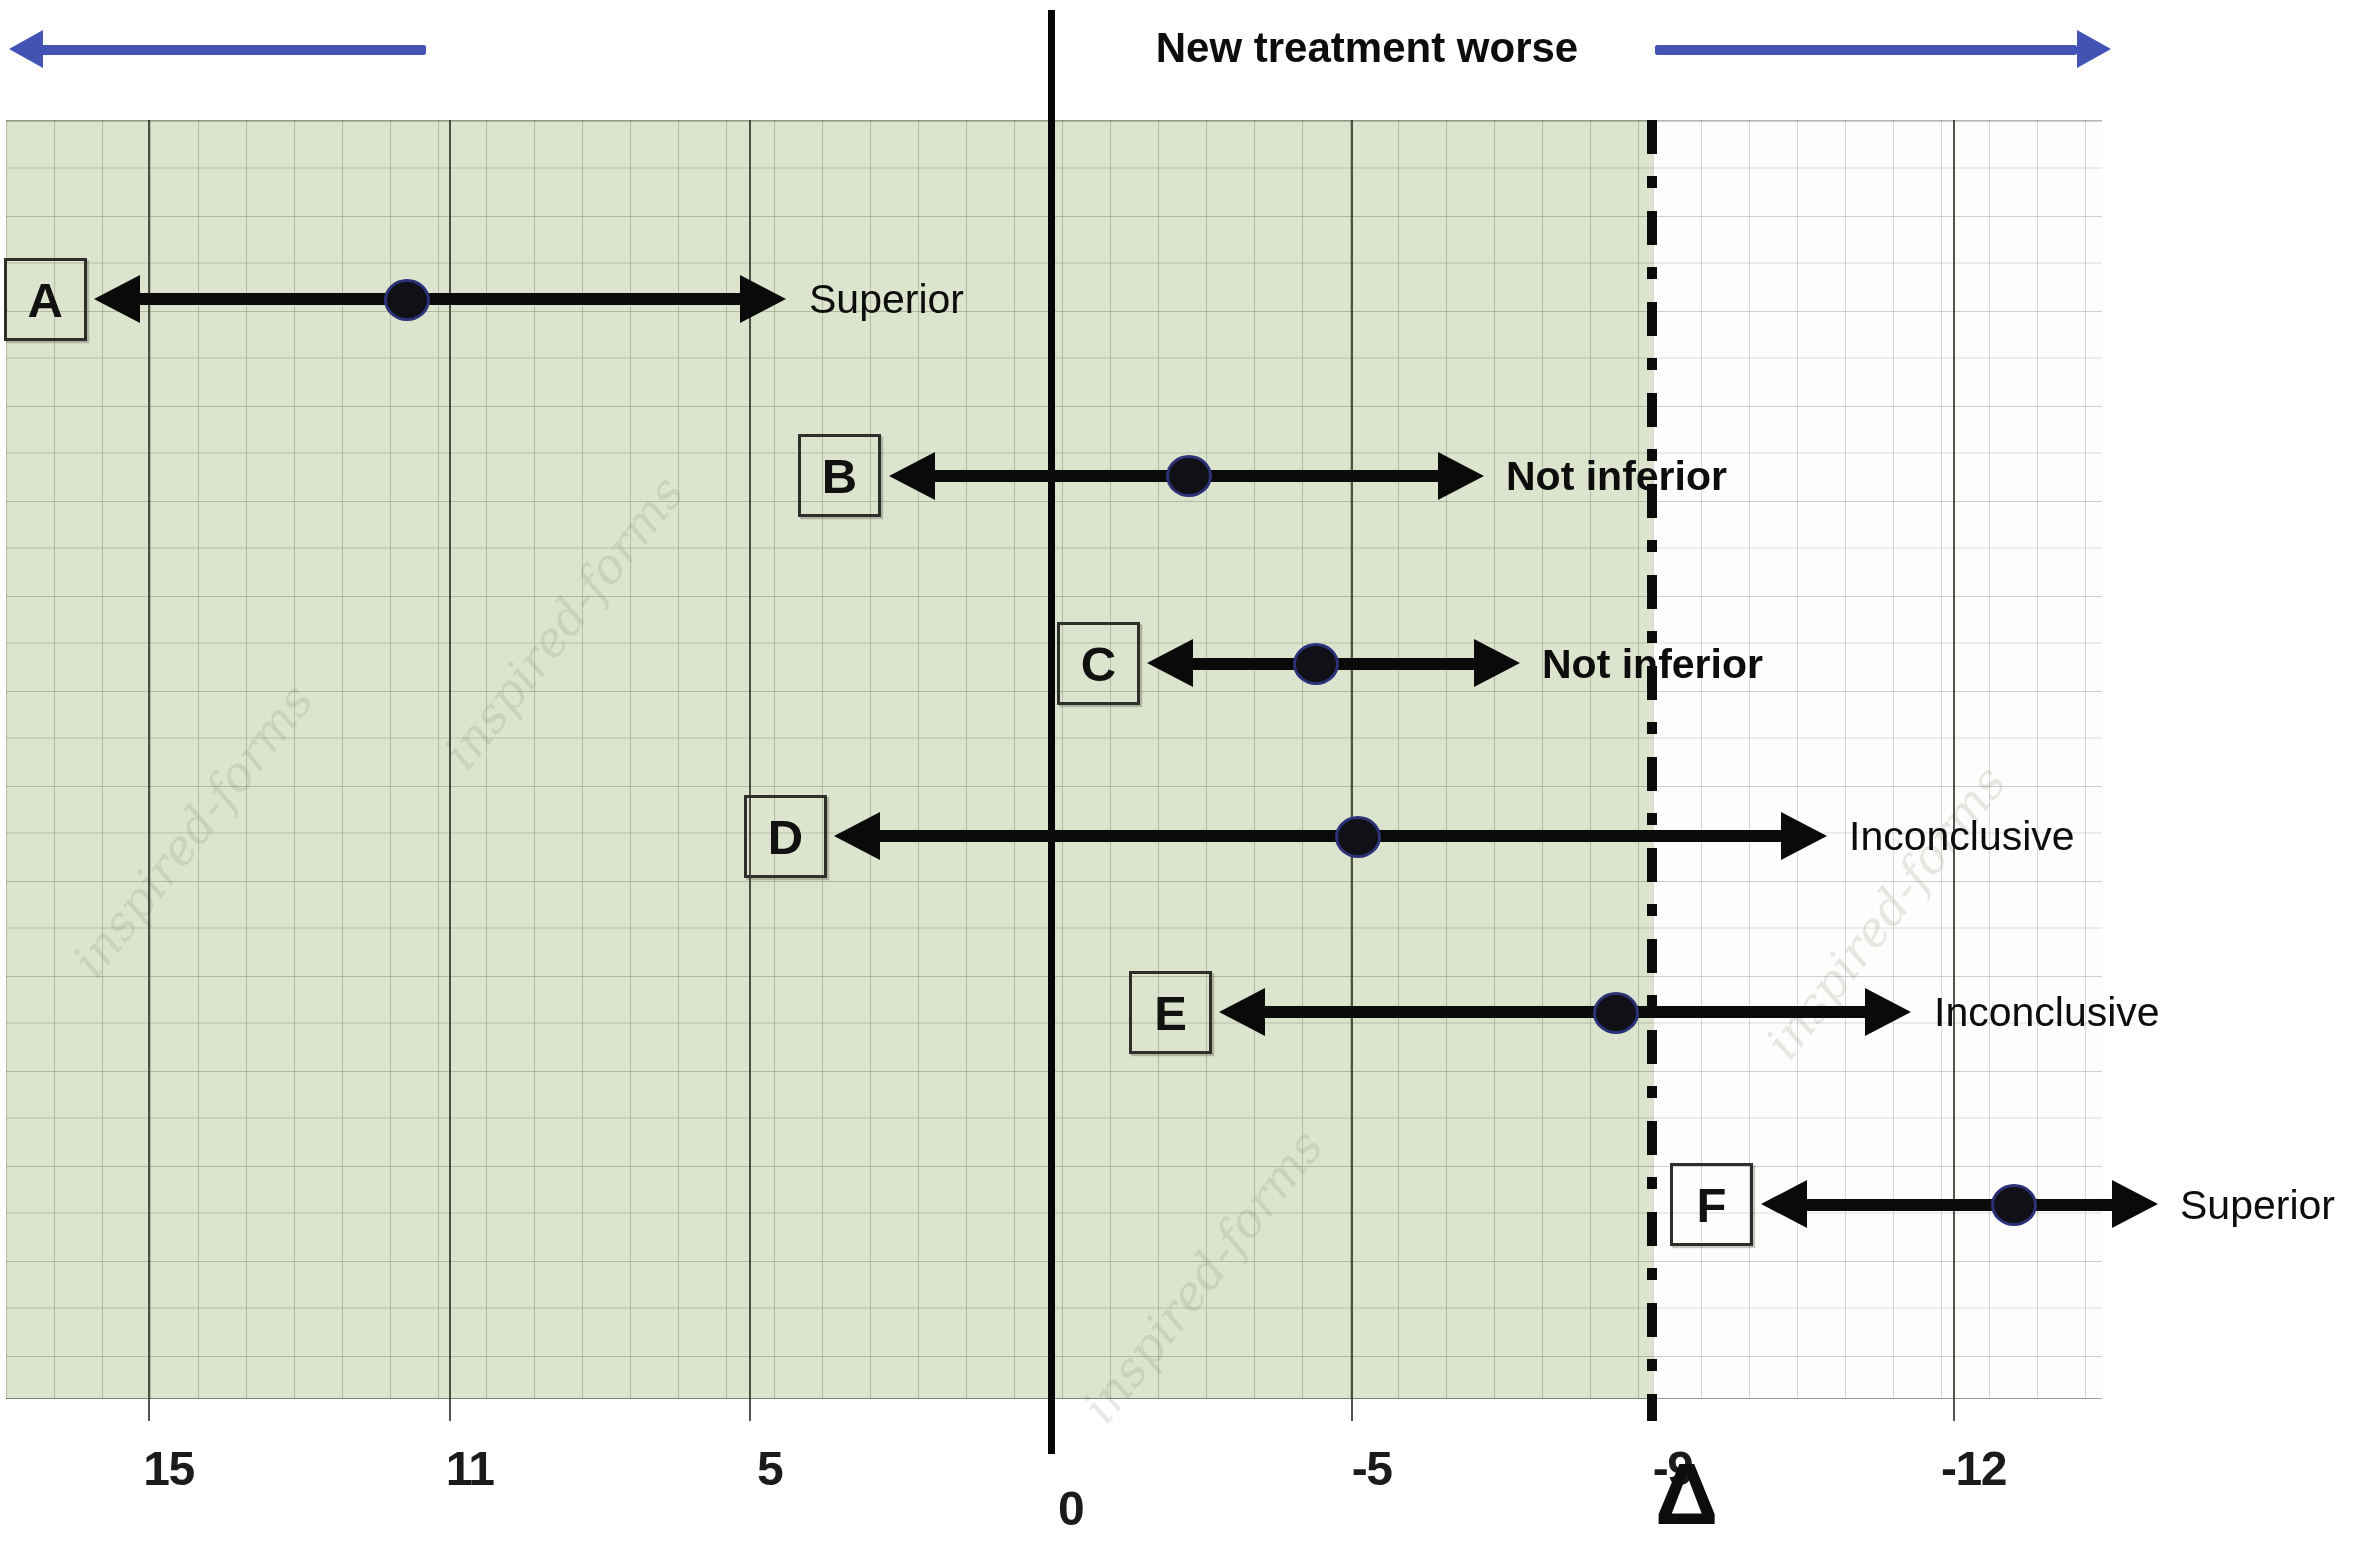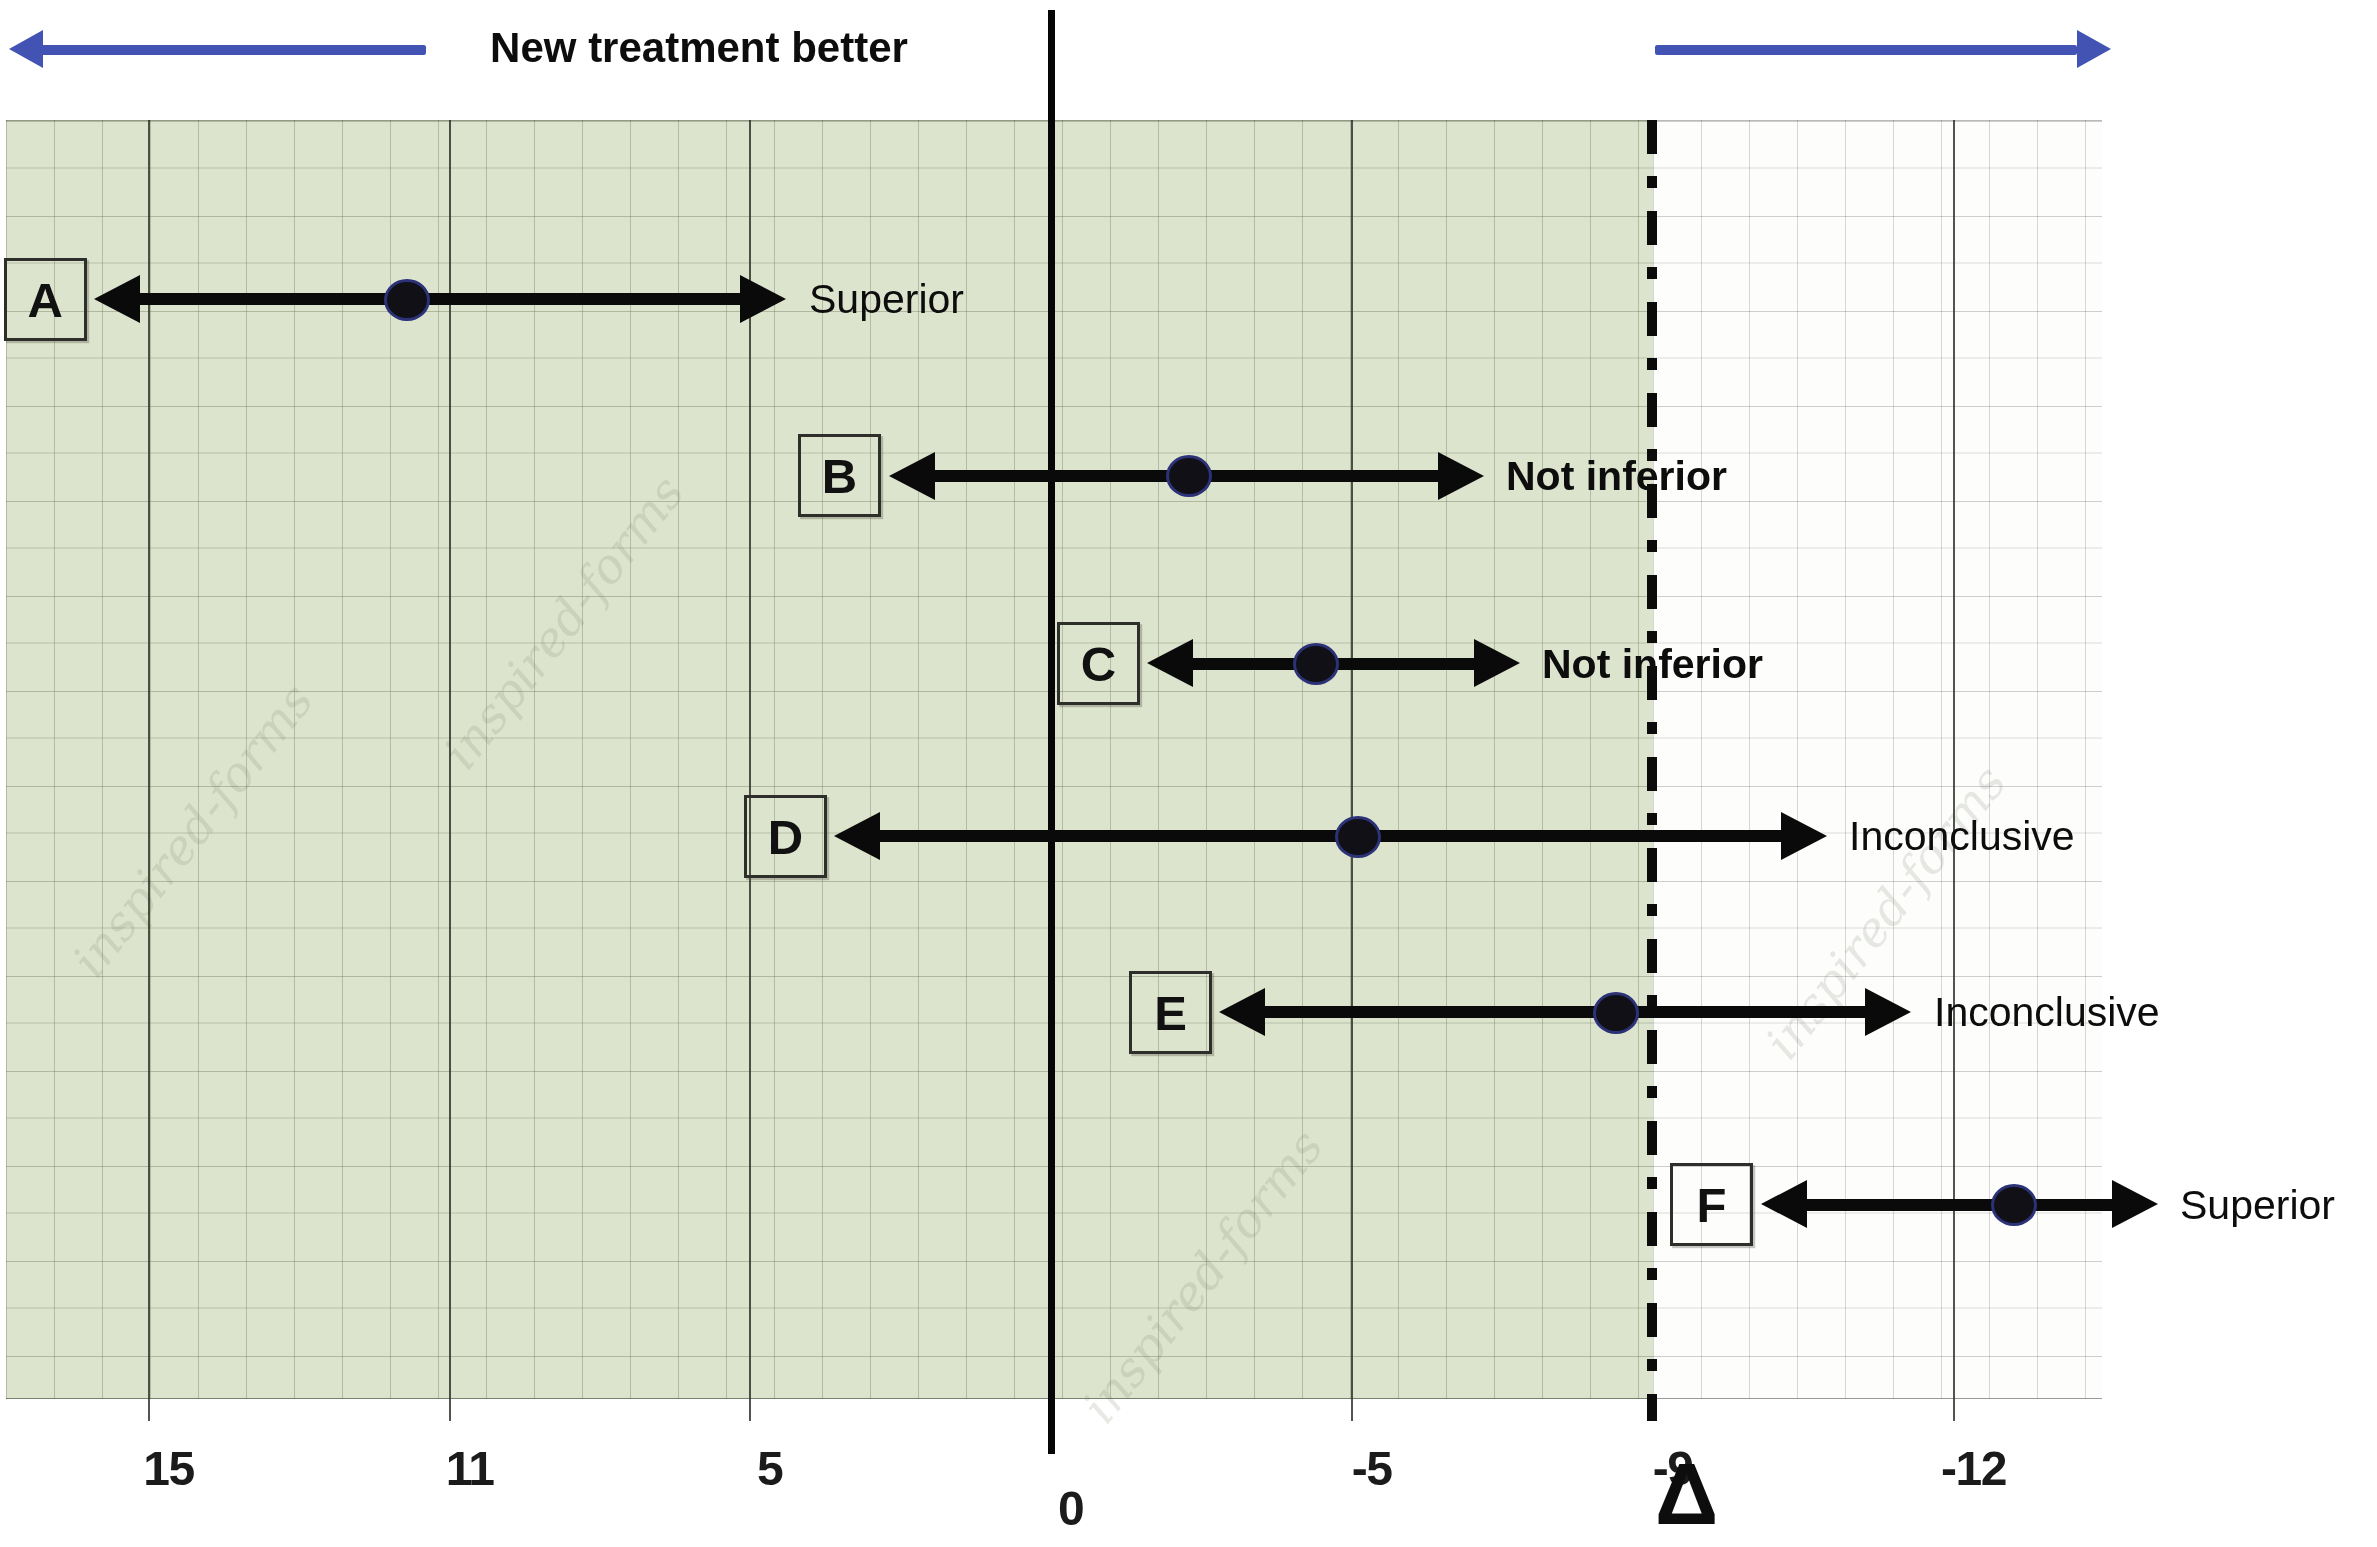--- a/index.html
+++ b/index.html
@@ -47,21 +47,21 @@
   .hhead{position:absolute;width:0;height:0;border-top:19.3px solid transparent;border-bottom:19.3px solid transparent;}
 </style>
 </head>
 <body>
 
 <div id="stage">
 
   <div id="header" class="abs" style="left:0;top:0;width:2377px;height:120px;">
     <div class="hhead" id="hhead-left" style="left: 9px; top: 30px; border-right: 34px solid rgb(67, 83, 180);"></div>
     <div class="hshaft" id="hshaft-left" style="left: 40px; top: 45px; width: 386px; background: rgb(67, 83, 180);"></div>
-    <div class="hdr-label" style="left:443px;width:512px;">New treatment better</div>
+    <div class="hdr-label" style="left:1107px;width:520px;">New treatment worse</div>
     <div class="hshaft" id="hshaft-right" style="left: 1655px; top: 45px; width: 422px; background: rgb(67, 83, 180);"></div>
     <div class="hhead" id="hhead-right" style="left: 2077px; top: 30px; border-left: 34px solid rgb(67, 83, 180);"></div>
   </div>
 
   <div id="plot" class="abs" style="left:0;top:0;width:2377px;height:1547px;">
       <div class="grid-green abs" style="left: 6px; top: 120px; width: 1647px; height: 1279px; background-color: rgb(221, 228, 205);"></div>
       <div class="grid-white abs" style="left: 1653px; top: 120px; width: 449px; height: 1279px;"></div>
       <div class="wmark" style="left: 386px; top: 594px; transform: rotate(-52deg);">inspired-forms</div>
       <div class="wmark" style="left: 1025px; top: 1248px; transform: rotate(-52deg);">inspired-forms</div>
       <div class="wmark" style="left: 1708px; top: 884px; transform: rotate(-52deg);">inspired-forms</div>

